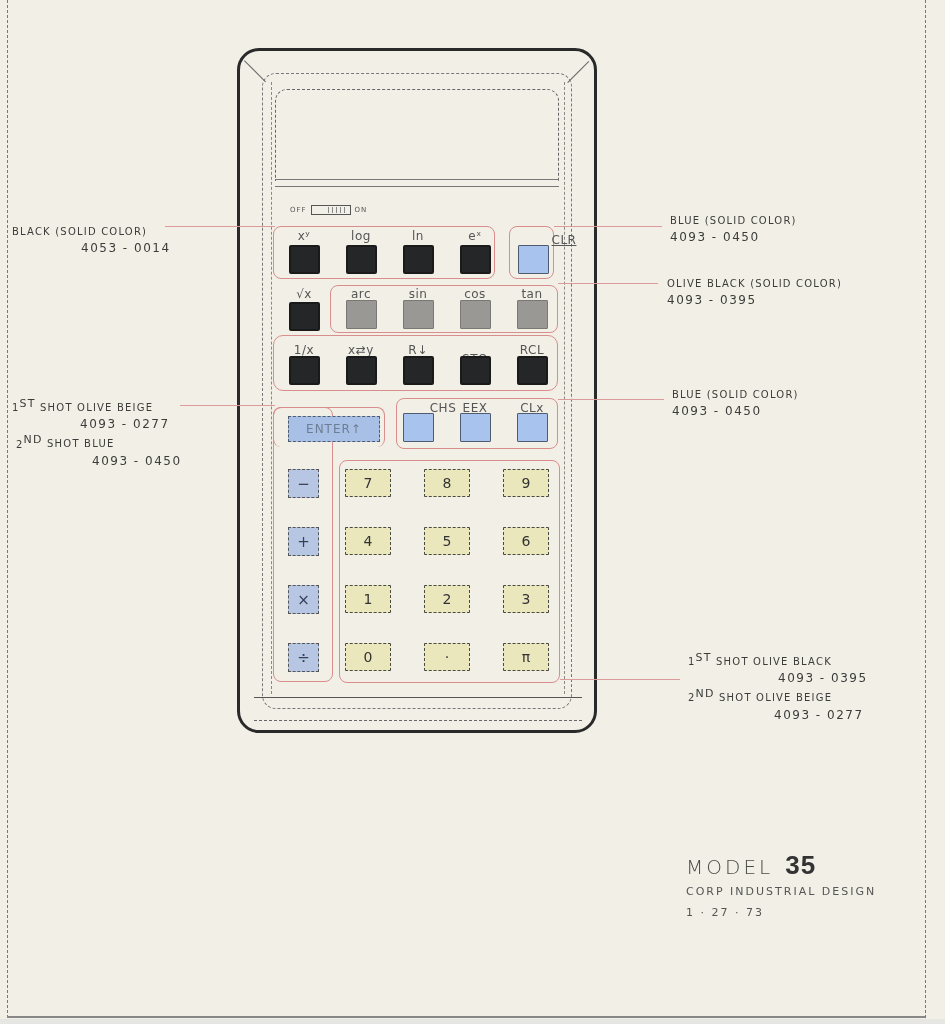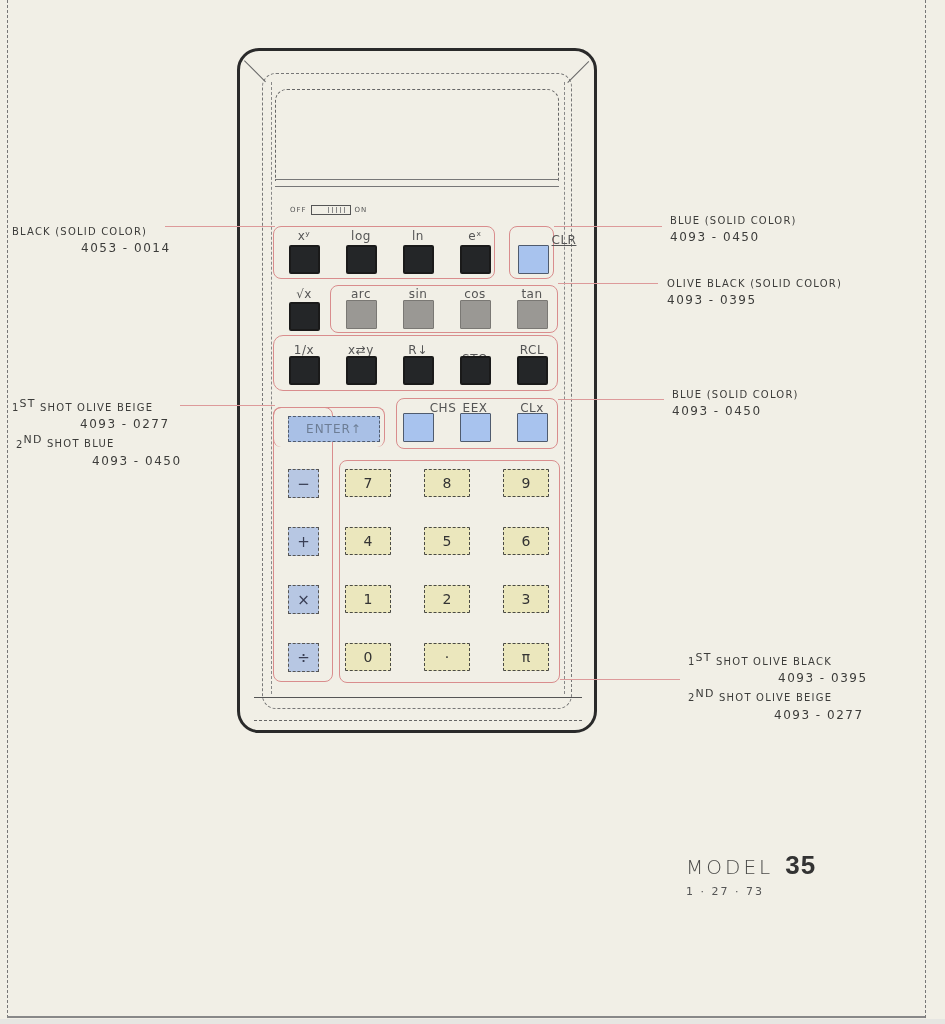--- a/index.html
+++ b/index.html
@@ -238,14 +238,15 @@
   <span>1</span><span class="sup">ST</span>
   <span>SHOT OLIVE BLACK</span>
   <span class="code" style="margin-left:90px;">4093 - 0395</span>
   <span style="margin-left:0px;">2</span><span class="sup">ND</span>
   <span>SHOT OLIVE BEIGE</span>
   <span class="code" style="margin-left:86px;">4093 - 0277</span>
 </div>
 
 <div class="title-block">
   <div class="tb-model"><span>MODEL</span><b>35</b></div>
+  <div class="tb-line">CORP INDUSTRIAL DESIGN</div>
   <div class="tb-line">1 · 27 · 73</div>
 </div>
 
 </body></html>

